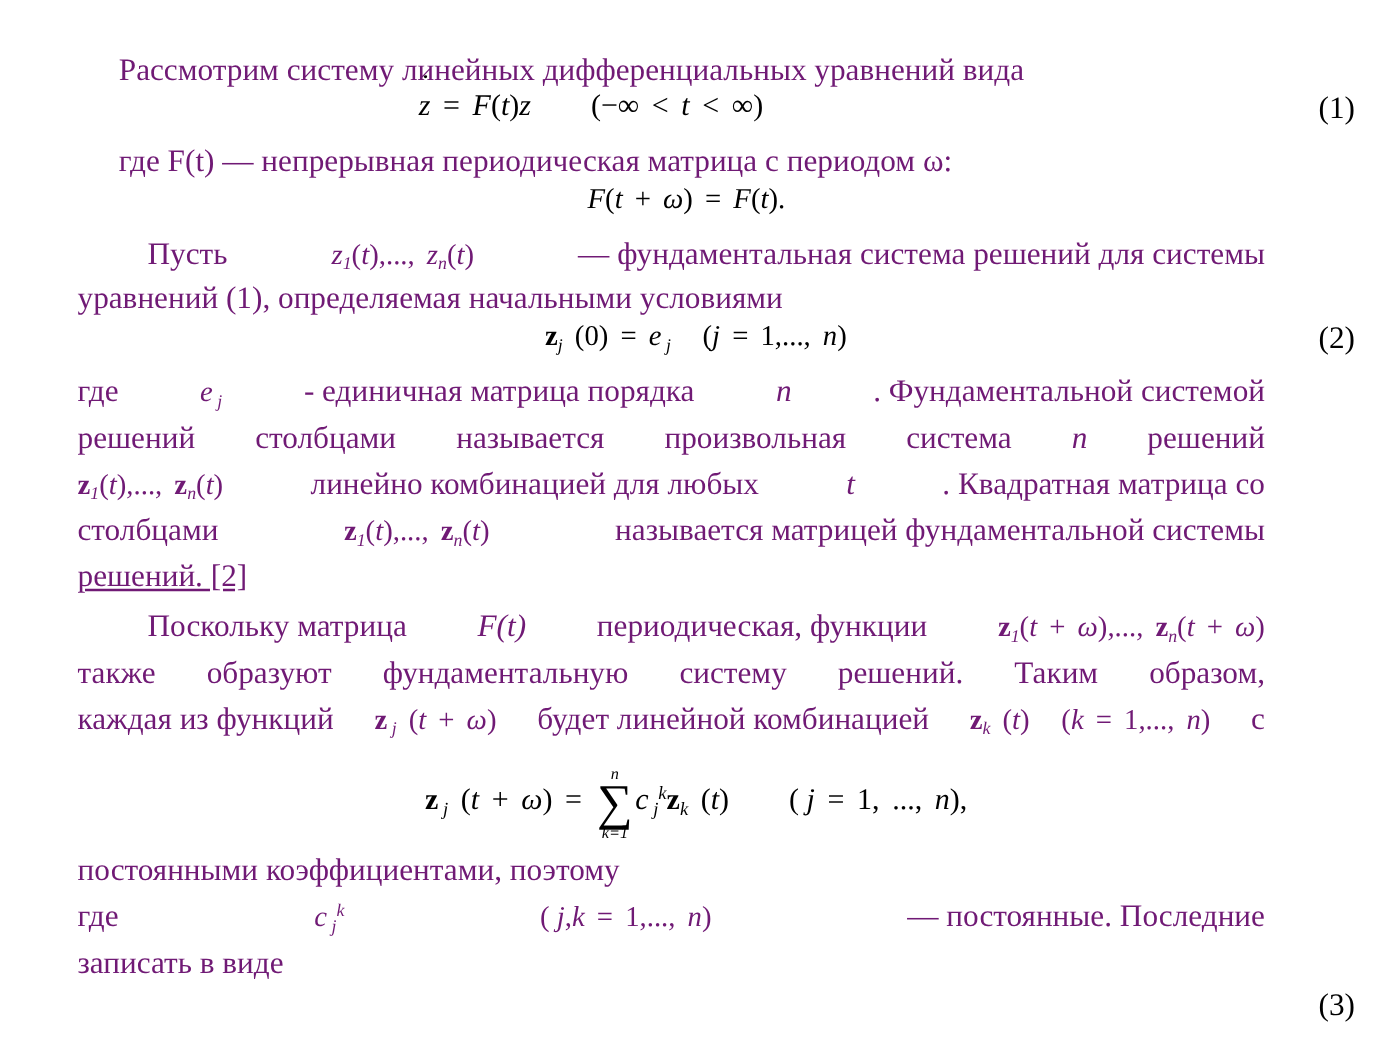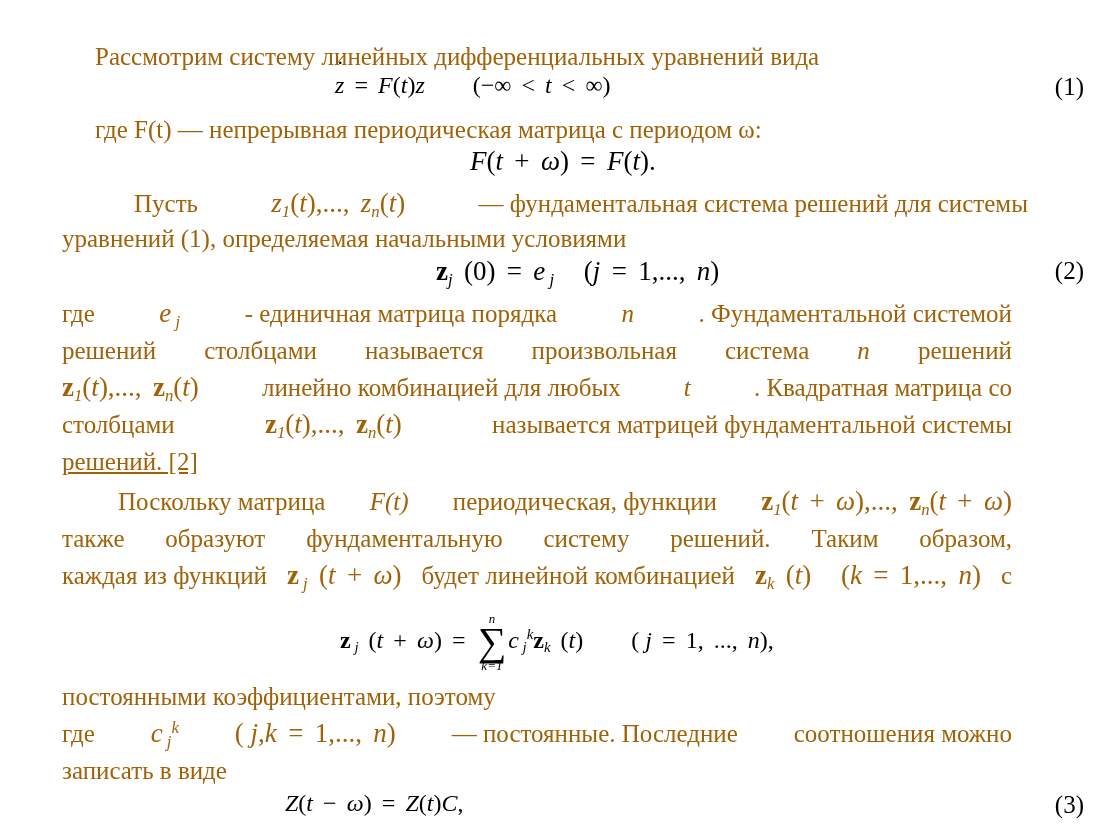--- a/index.html
+++ b/index.html
@@ -17,40 +17,40 @@
   .page {
     position: relative;
     width: 1102px;
     height: 834px;
     background: #ffffff;
   }
   .body-text {
     position: absolute;
     font-size: 25px;
     line-height: 37px;
-    color: #a16207;
+    color: #701a75;
     white-space: nowrap;
   }
   
   .just {
     display: flex;
     justify-content: space-between;
     white-space: nowrap;
   }
   .just > span { display: inline-block; }
 
   .eqno {
     position: absolute;
     font-size: 25px;
     right: 18px;
   }
   .formula {
     position: absolute;
     font-family: "Liberation Serif", "DejaVu Serif", serif;
-    font-size: 27px;
+    font-size: 23px;
     white-space: nowrap;
   }
   .mi { font-style: italic; }
   .mb { font-weight: bold; font-style: normal; }
   sub, sup {
     font-size: 0.62em;
     font-style: italic;
     line-height: 0;
   }
   sub { vertical-align: -0.32em; }
@@ -105,21 +105,21 @@
   <div class="eqno" style="top:73px;"><span>(1)</span></div>
 
   <div class="body-text" style="left:95px; top:111px;">
     <span>где F(t) — непрерывная периодическая матрица с периодом ω:</span>
   </div>
 
   <div class="formula" style="left:470px; top:146px;">
     <span class="mi">F</span>(<span class="mi">t</span><span class="sp"></span>+<span class="sp"></span><span class="mi">ω</span>)<span class="sp"></span>=<span class="sp"></span><span class="mi">F</span>(<span class="mi">t</span>).
   </div>
 
-  <div class="body-text just" style="left:134px; top:185px; width:894px;">
+  <div class="body-text just" style="left:118px; top:185px; width:894px;">
     <span>Пусть</span>
     <span class="formula" style="position:static;">
       <span class="mi">z</span><sub>1</sub>(<span class="mi">t</span>),...,<span class="sp"></span><span class="mi">z</span><sub>n</sub>(<span class="mi">t</span>)
     </span>
     <span>— фундаментальная система решений для системы</span>
   </div>
   <div class="body-text" style="left:62px; top:220px;">
     <span>уравнений (1), определяемая начальными условиями</span>
   </div>
 
@@ -214,25 +214,21 @@
 
   <div class="body-text just" style="left:62px; top:715px; width:950px;">
     <span>где</span>
     <span class="formula" style="position:static;">
       <span class="mi">c</span><sub>&nbsp;j</sub><sup>k</sup>
     </span>
     <span class="formula" style="position:static;">
       (<span class="mi">&nbsp;j</span>,<span class="mi">k</span><span class="sp"></span>=<span class="sp"></span>1,...,<span class="sp"></span><span class="mi">n</span>)
     </span>
     <span>— постоянные. Последние</span>
-    <span>соотношения можно</span>
   </div>
 
   <div class="body-text" style="left:62px; top:752px;">
     <span>записать в виде</span>
   </div>
 
-  <div class="formula" style="left:285px; top:790px; font-size:24px;">
-    <span class="mi">Z</span>(<span class="mi">t</span><span class="sp"></span>−<span class="sp"></span><span class="mi">ω</span>)<span class="sp"></span>=<span class="sp"></span><span class="mi">Z</span>(<span class="mi">t</span>)<span class="mi">C</span>,
-  </div>
   <div class="eqno" style="top:791px;"><span>(3)</span></div>
 
 </div>
 
 </body></html>

